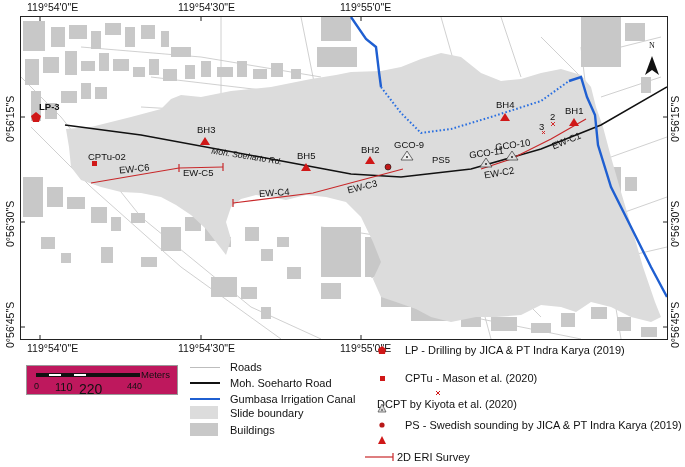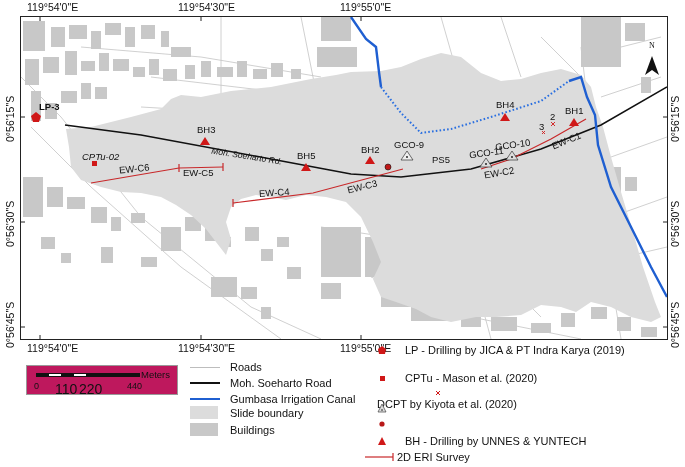--- a/index.html
+++ b/index.html
@@ -187,21 +187,21 @@
         <line x1="0" y1="205" x2="4" y2="205"></line>
         <line x1="0" y1="310" x2="4" y2="310"></line>
       <line x1="642" y1="100" x2="646" y2="100"></line>
         <line x1="642" y1="205" x2="646" y2="205"></line>
         <line x1="642" y1="310" x2="646" y2="310"></line>
     </g>
   </svg>
 
   <div class="lbl" style="left:628px;top:24px;font-family:'Liberation Serif',serif;font-size:8px;">N</div>
   <div class="lbl" style="left:18px;top:84px;font-weight:bold;">LP-3</div>
-  <div class="lbl" style="left:61px;top:134px;font-style:italic;">CPTu-02</div>
+  <div class="lbl" style="left:67px;top:134px;">CPTu-02</div>
   <div class="lbl" style="left:176px;top:107px;">BH3</div>
   <div class="lbl" style="left:276px;top:133px;">BH5</div>
   <div class="lbl" style="left:340px;top:127px;">BH2</div>
   <div class="lbl" style="left:475px;top:82px;">BH4</div>
   <div class="lbl" style="left:544px;top:88px;">BH1</div>
   <div class="lbl" style="left:373px;top:122px;">GCO-9</div>
   <div class="lbl" style="left:374px;top:137px;padding-left:37px;">PS5</div>
   <div class="lbl" style="left:474px;top:122px;transform:rotate(-8deg);">GCO-10</div>
   <div class="lbl" style="left:448px;top:130px;transform:rotate(-8deg);">GCO-11</div>
   <div class="lbl" style="left:529px;top:94px;">2</div>
@@ -216,21 +216,21 @@
 </div>
 
 <div class="scalebox">
   <svg width="150" height="28" style="position:absolute;left:0;top:0;">
     <rect x="9" y="7" width="104" height="4" fill="#111"></rect>
     <rect x="22" y="8" width="12" height="2" fill="#fff"></rect>
     <rect x="47" y="8" width="12" height="2" fill="#fff"></rect>
   </svg>
   <div class="abs" style="left:114px;top:3px;font-size:9.5px;">Meters</div>
   <div class="abs" style="left:7px;top:15px;font-size:9px;">0</div>
-  <div class="abs" style="left:28px;top:15px;font-size:14px;text-align:center;">110</div>
+  <div class="abs" style="left:28px;top:15px;font-size:11px;text-align:center;">110</div>
   <div class="abs" style="left:52px;top:15px;font-size:14px;">220</div>
   <div class="abs" style="left:100px;top:15px;font-size:9px;">440</div>
 </div>
 
 <div class="legend-item" style="left:190px;top:361px;">
   <span style="display:inline-block;width:30px;height:1px;background:#bdbdbd;margin-right:10px;"></span>
   <span>Roads</span>
 </div>
 <div class="legend-item" style="left:190px;top:377px;">
   <span style="display:inline-block;width:30px;height:1.6px;background:#111;margin-right:10px;"></span>
@@ -271,26 +271,26 @@
 <div class="legend-item" style="left:377px;top:403px;">
   <svg width="10" height="10" style="margin-right:18px;">
       <polygon points="5,1 9,9 1,9" fill="#ddd" stroke="#444" stroke-width="0.7"></polygon>
       <circle cx="5" cy="7" r="0.8" fill="#111"></circle>
     </svg>
 </div>
 <div class="legend-item" style="left:377px;top:419px;">
   <svg width="10" height="10" style="margin-right:18px;">
       <circle cx="5" cy="5" r="2.6" fill="#b81818"></circle>
     </svg>
+  <span>PS - Swedish sounding by JICA &amp; PT Indra Karya (2019)</span>
 </div>
 <div class="legend-item" style="left:377px;top:435px;">
   <svg width="10" height="10" style="margin-right:18px;">
       <polygon points="5,1 9,9 1,9" fill="#d01818"></polygon>
     </svg>
-  <span>BH - Drilling by UNNES &amp; YUNTECH</span>
 </div>
 <div class="legend-item" style="left:365px;top:451px;">
   <svg width="30" height="10" style="margin-right:2px;">
       <line x1="0" y1="5" x2="28" y2="5" stroke="#c8282a" stroke-width="1.2"></line>
       <line x1="28" y1="1" x2="28" y2="9" stroke="#c8282a" stroke-width="1.2"></line>
     </svg>
   <span>2D ERI Survey</span>
 </div>
 
 </body></html>

